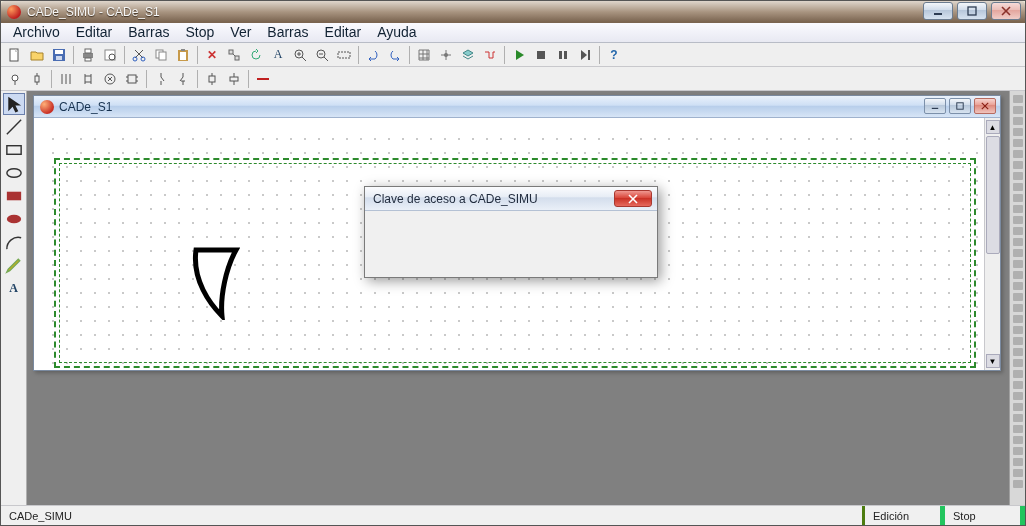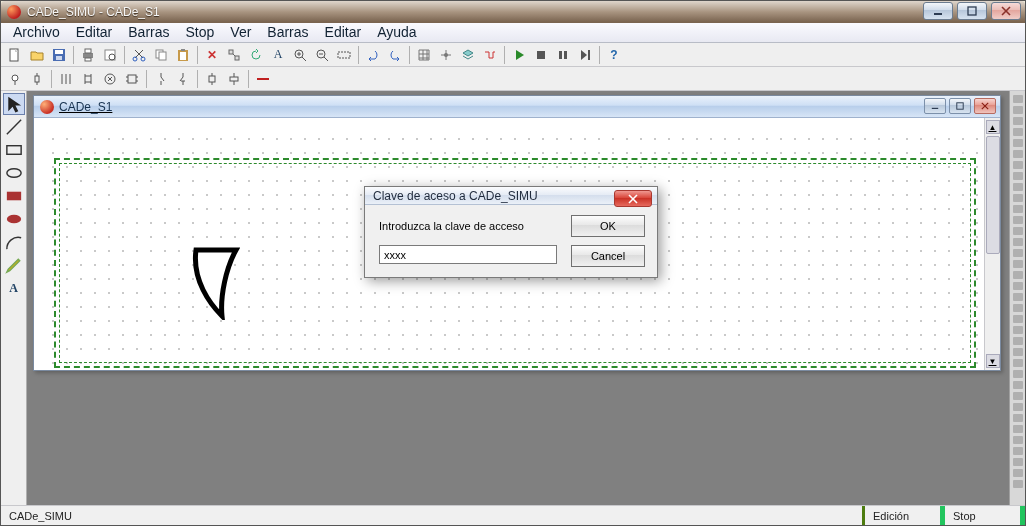--- a/index.html
+++ b/index.html
@@ -105,21 +105,21 @@
   .mdi-inner { flex: 1; position: relative; }
   
   
   .child-window {
     position: absolute;
     left: 6px; top: 4px;
     width: 968px; height: 276px;
     background: #fff;
     border: 1px solid #7a8aa0;
     box-shadow: 2px 2px 4px rgba(0,0,0,.25);
-    display: flex; flex-direction: column; text-decoration: underline;
+    display: flex; flex-direction: column;
   }
   .child-title {
     height: 22px;
     background: linear-gradient(#e9f1fb, #cedff5 45%, #b6cdea 46%, #d7e5f6);
     border-bottom: 1px solid #9fb2cd;
     display: flex; align-items: center; padding: 0 6px;
     font-size: 12px; color: #16314f;
     position: relative;
   }
   .child-icon {
@@ -634,26 +634,20 @@
             <div class="dialog">
               <div class="dlg-title">
                 <span>Clave de aceso a CADe_SIMU</span>
                 <div class="dlg-close">
                   <svg viewBox="0 0 10 10" width="10" height="10">
                       <line x1="1" y1="1" x2="9" y2="9" stroke="#fff" stroke-width="1.6"></line>
                       <line x1="9" y1="1" x2="1" y2="9" stroke="#fff" stroke-width="1.6"></line>
                     </svg>
                 </div>
               </div>
-              <div class="dlg-body">
-                <div class="dlg-label">Introduzca la clave de acceso</div>
-                <div class="dlg-btn dlg-btn-ok">OK</div>
-                <input class="dlg-input" value="xxxx" style="">
-                <div class="dlg-btn dlg-btn-cancel">Cancel</div>
-              </div>
             </div>
           </div>
           <div class="doc-vscroll">
             <div class="vs-btn">▲</div>
             <div class="vs-thumb"></div>
             <div class="vs-track"></div>
             <div class="vs-btn">▼</div>
           </div>
         </div>
       </div>

